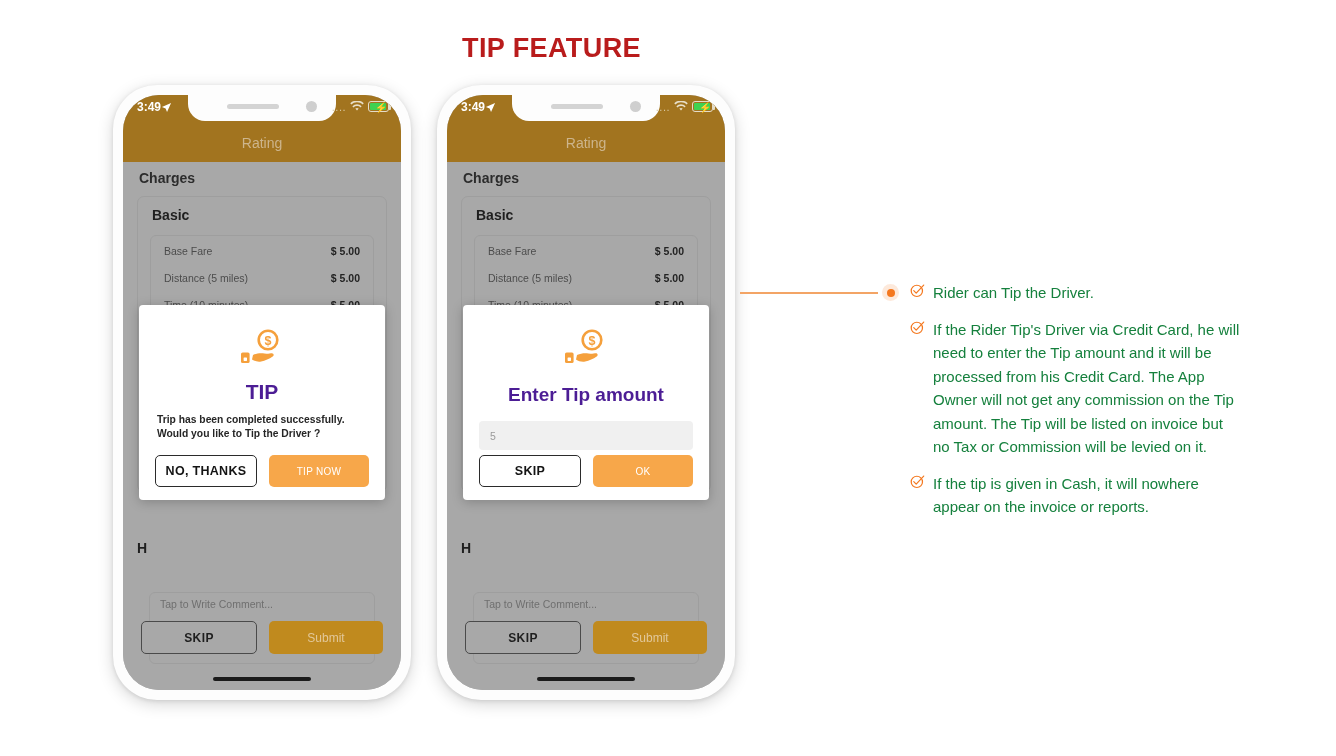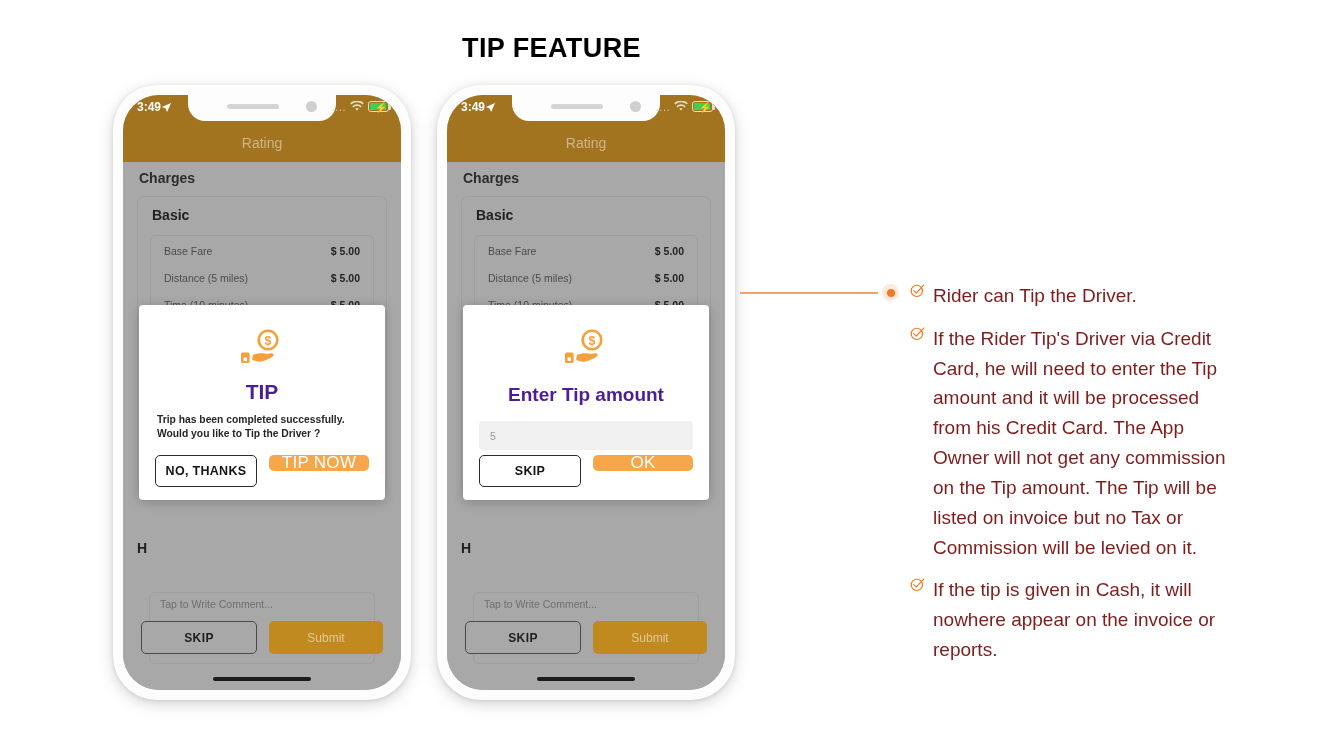--- a/index.html
+++ b/index.html
@@ -8,21 +8,21 @@
     background:#ffffff;
     font-family:"Liberation Sans", sans-serif;
     position:relative;
   }
 
   
   .page-title{
     position:absolute; top:33px; left:0; width:1103px;
     text-align:center;
     font-size:27px; font-weight:bold; letter-spacing:.4px;
-    color:#000000;
+    color:#b91c1c;
   }
 
   
   .phone{
     position:absolute;
     width:298px; height:615px;
     background:#fdfdfd;
     border-radius:44px;
     box-shadow:0 4px 16px rgba(0,0,0,.17), 0 1px 4px rgba(0,0,0,.10);
     padding:10px;
@@ -186,23 +186,23 @@
     position:absolute; bottom:13px; left:16px; right:16px;
     display:flex; gap:12px;
   }
   .btn-ghost{
     flex:1; height:32px; background:#fff;
     border:1.4px solid #2b2b2b; border-radius:5px;
     color:#141414; font-size:12.5px; font-weight:bold; letter-spacing:.3px;
     display:flex; align-items:center; justify-content:center;text-align:right;
   }
   .btn-accent{
-    flex:1; height:16px; background:#F7A74A;
+    flex:1; height:32px; background:#F7A74A;
     border:none; border-radius:5px;
-    color:#ffffff; font-size:17px; letter-spacing:.3px;
+    color:#ffffff; font-size:10px; letter-spacing:.3px;
     display:flex; align-items:center; justify-content:center;
   }
 
   
   .connector{
     position:absolute; left:740px; top:292px;
     width:138px; height:2px; background:#F3A465;
   }
   .bullet-dot{
     position:absolute; left:882px; top:284px;
@@ -214,21 +214,21 @@
     content:''; width:8px; height:8px; border-radius:50%; background:#F4781F;
   }
   .notes{
     position:absolute; left:910px; top:281px; width:330px;
   }
   .note{
     display:flex; gap:8px; margin-bottom:13px;
   }
   .note-icon{ flex:0 0 auto; margin-top:2px; }
   .note-text{
-    font-size:19px; color:#7f1d1d; line-height:1.57;
+    font-size:15px; color:#15803d; line-height:1.57;
   }
 </style>
 </head>
 <body>
 
 <div class="page-title">TIP FEATURE</div>
 
 <div class="phone" id="phone1">
   <div class="screen">
 

